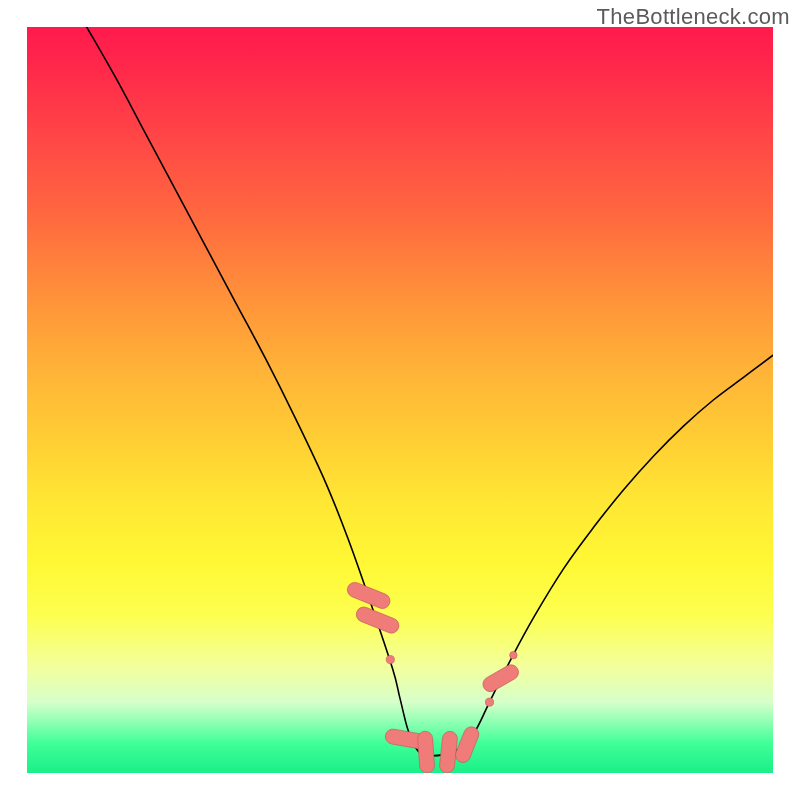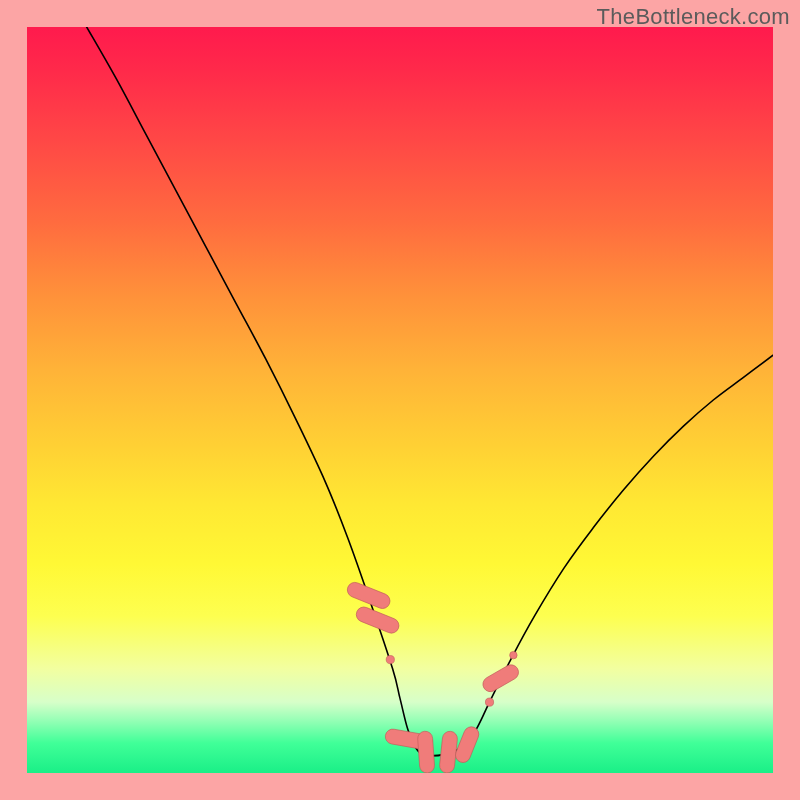--- a/index.html
+++ b/index.html
@@ -8,21 +8,21 @@
     width: 800px;
     height: 800px;
     overflow: hidden;
     background: #000;
     font-family: Arial, Helvetica, sans-serif;
   }
   .frame {
     position: relative;
     width: 800px;
     height: 800px;
-    background: #fca5a5;
+    background: #ffffff;
   }
   .plot {
     position: absolute;
     left: 27px;
     top: 27px;
     width: 746px;
     height: 746px;
     background: linear-gradient(
       to bottom,
       #ff1a4d 0%,

